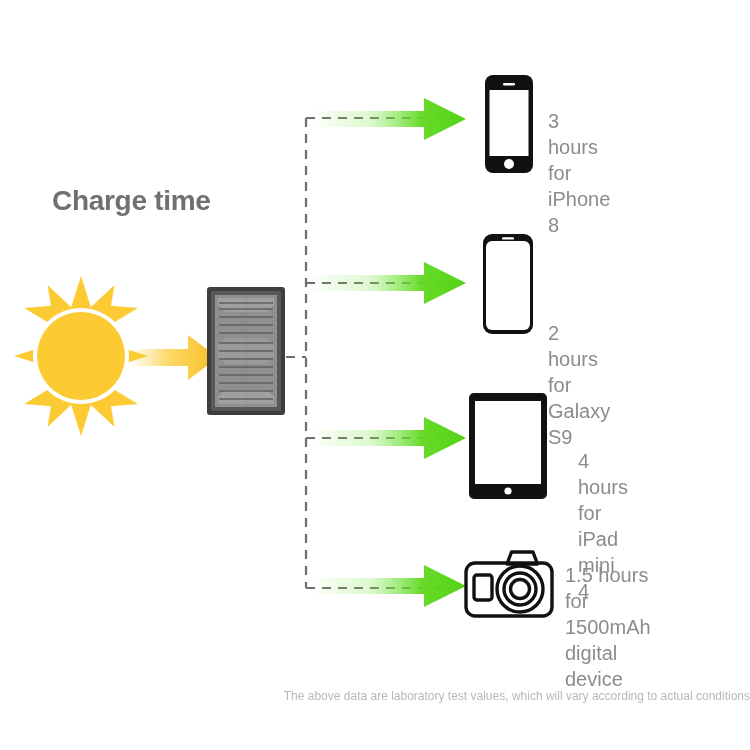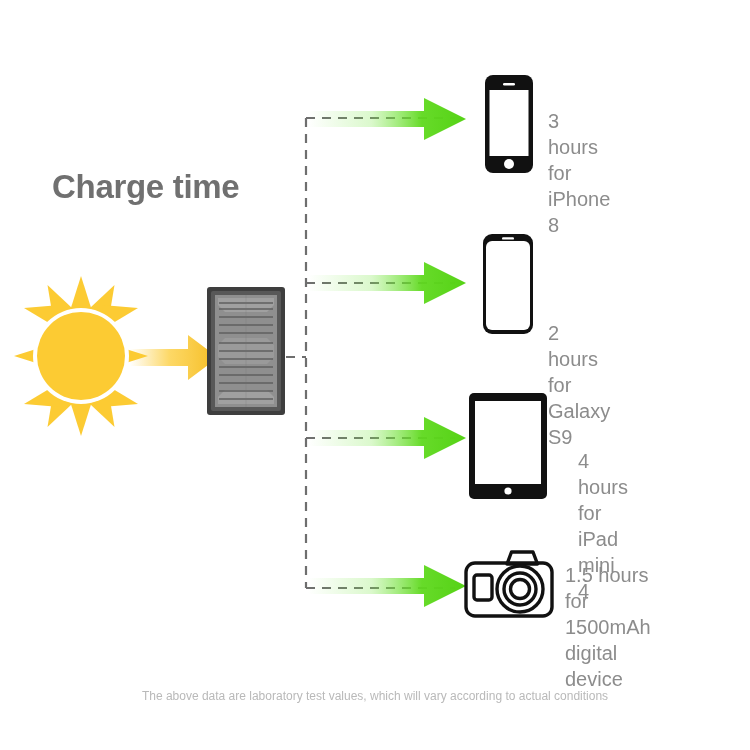--- a/index.html
+++ b/index.html
@@ -16,22 +16,22 @@
     width: 750px;
     height: 750px;
     background: #ffffff;
     overflow: hidden;
   }
 
   
   #page-title {
     position: absolute;
     left: 52px;
-    top: 168px;
-    font-size: 33px;
+    top: 185px;
+    font-size: 28px;
     font-weight: bold;
     color: #707070;
     letter-spacing: -0.3px;
     white-space: nowrap;
   }
 
   
   #sun-group {
     position: absolute;
     left: 14px;
@@ -110,21 +110,21 @@
   #arrow-2 { left: 308px; top: 261px; }
   #arrow-3 { left: 308px; top: 416px; }
   #arrow-4 { left: 308px; top: 564px; }
 
   
   #footer-note {
     position: absolute;
     left: 0;
     top: 689px;
     width: 750px;
-    text-align: center;
+    text-align: right;
     font-size: 12px;
     color: #b9b9b9;
   }
 </style>
 </head>
 <body>
 
 <div id="stage">
 
   <div id="page-title">Charge time</div>

